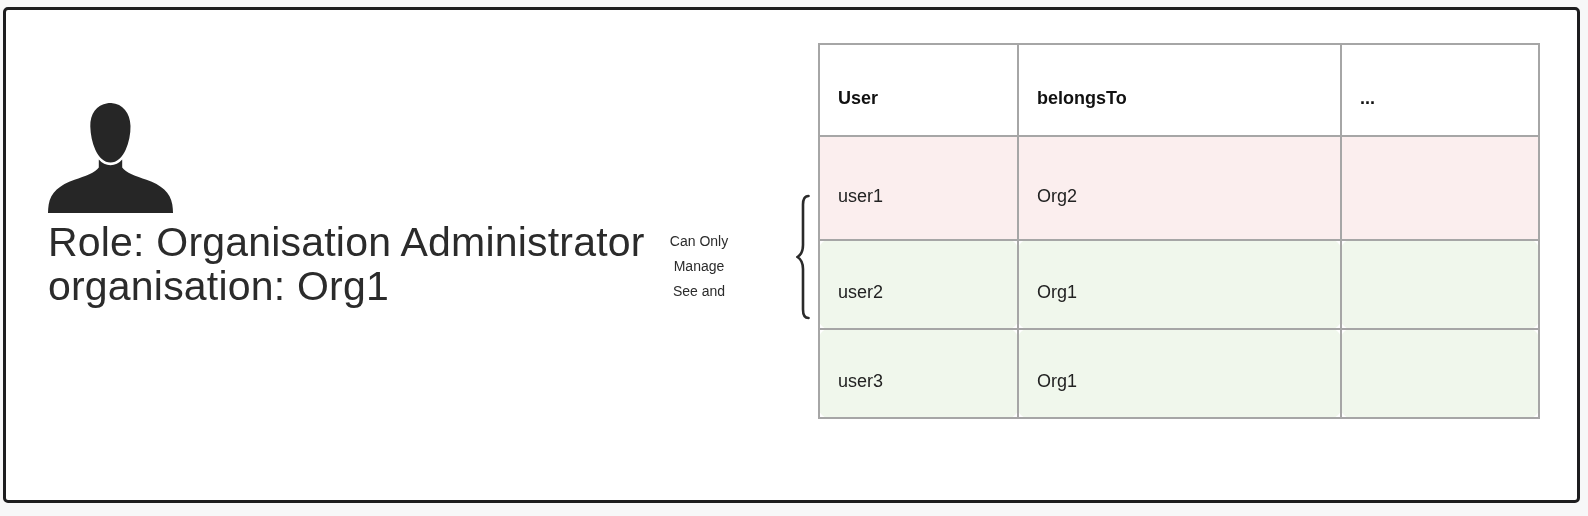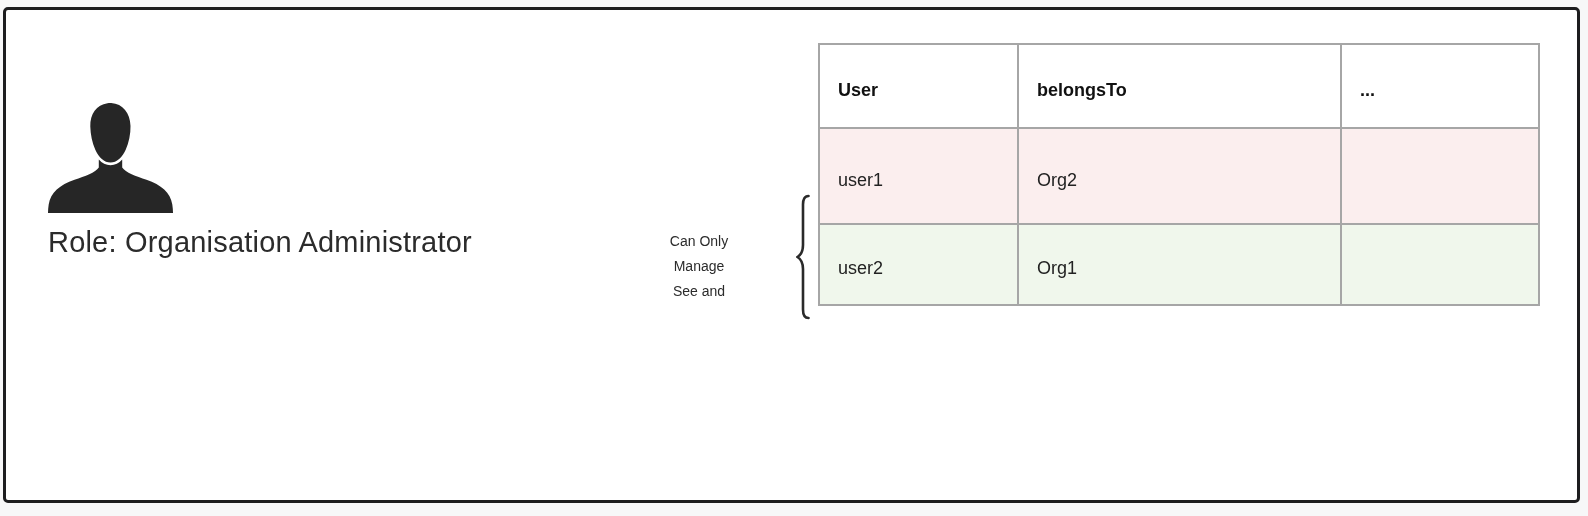--- a/index.html
+++ b/index.html
@@ -27,21 +27,21 @@
     left: 42px;
     top: 92px;
     width: 125px;
     height: 111px;
   }
   .person-icon path { fill: var(--icon, #262626); }
   .role-text {
     position: absolute;
     left: 42px;
     top: 210px;
-    font-size: 29px;
+    font-size: 41px;
     line-height: 44px;
     color: var(--text, #2b2b2b);
     letter-spacing: 0.2px;
     white-space: nowrap;
   }
   .annotation-label {
     position: absolute;
     left: 600px;
     top: 219px;
     width: 186px;
@@ -68,34 +68,34 @@
     left: 812px;
     top: 33px;
     width: 720px;
     border-collapse: collapse;
     table-layout: fixed;
   }
   .users-table th, .users-table td {
     border: 2px solid var(--table-border, #a6a6a6);
     text-align: left;
     vertical-align: middle;
-    padding: 8px 0 0 18px;
+    padding: 16px 0 0 18px;
     font-size: 18px;
     color: #222222;
     overflow: hidden;
   }
   .users-table th {
     height: 74px;
     background: #ffffff;
     font-weight: bold;
     color: #111111;
   }
   .users-table td { height: 71px; }
   .users-table tr.first-row td { height: 86px; margin-top: 32px; }
-  .users-table tr.row-green td { background: var(--allowed-row, #f0f7ec); }
+  .users-table tr.row-green td { background: var(--allowed-row, #f0f7ec); border-radius: 10px; }
   .users-table tr.row-pink td { background: var(--denied-row, #fbeeee); }
 </style>
 </head>
 <body>
 
 <div class="frame">
 
   <svg class="person-icon" viewBox="0 0 125 111" xmlns="http://www.w3.org/2000/svg" aria-hidden="true">
     <path d="M59.5 1.2 C48.5 3 42 11.5 42.3 24.5 C42.5 32.5 44.2 40.8 47.3 47.8
              C50.8 55.6 56.3 60.6 62.5 60.6 C68.7 60.6 74.2 55.6 77.7 47.8
@@ -103,20 +103,21 @@
              C62 0.9 60.7 1 59.5 1.2 Z"></path>
     <path d="M50.8 57.5 L50.8 65.5 C47.5 70.5 37 74.3 26.5 77.8
              C11.8 82.8 2.5 90.6 0.7 102.5 C0.3 105.3 0 108.2 0 111
              L125 111 C125 108.2 124.7 105.3 124.3 102.5
              C122.5 90.6 113.2 82.8 98.5 77.8 C88 74.3 77.5 70.5 74.2 65.5
              L74.2 57.5 C71 61.2 67 63.2 62.5 63.2 C58 63.2 54 61.2 50.8 57.5 Z"></path>
   </svg>
 
   <div class="role-text">
     <div>Role: Organisation Administrator</div>
+    <div>organisation: Org1</div>
   </div>
 
   <div class="annotation-label">
     <div>Can Only</div>
     <div>Manage</div>
     <div>See and</div>
   </div>
 
   <svg class="brace" viewBox="0 0 14 126" xmlns="http://www.w3.org/2000/svg" aria-hidden="true">
     <path d="M12.5 2 C8.5 2 7 5.5 7 10.5 L7 51 C7 57 5.5 60.5 1.5 63
@@ -140,16 +141,21 @@
         <tr class="row-pink first-row">
           <td>user1</td>
           <td>Org2</td>
           <td></td>
         </tr>
         <tr class="row-green">
           <td>user2</td>
           <td>Org1</td>
           <td></td>
         </tr>
+        <tr class="row-green">
+          <td>user3</td>
+          <td>Org1</td>
+          <td></td>
+        </tr>
       </tbody>
   </table>
 
 </div>
 
 </body></html>

